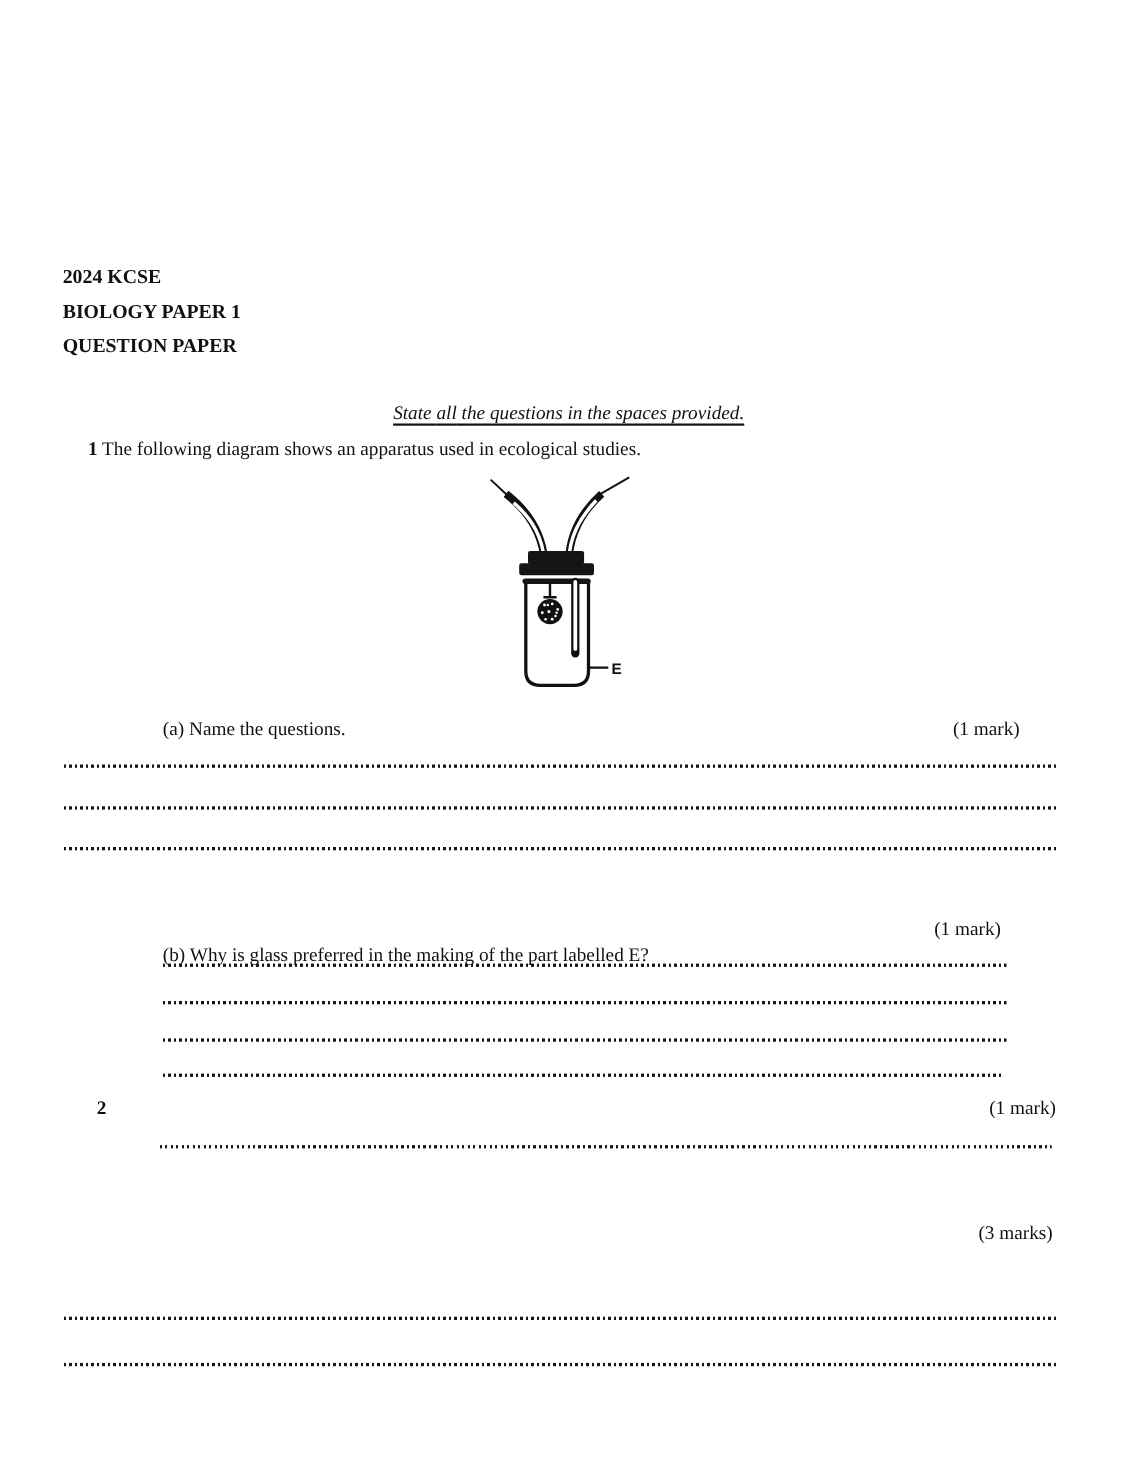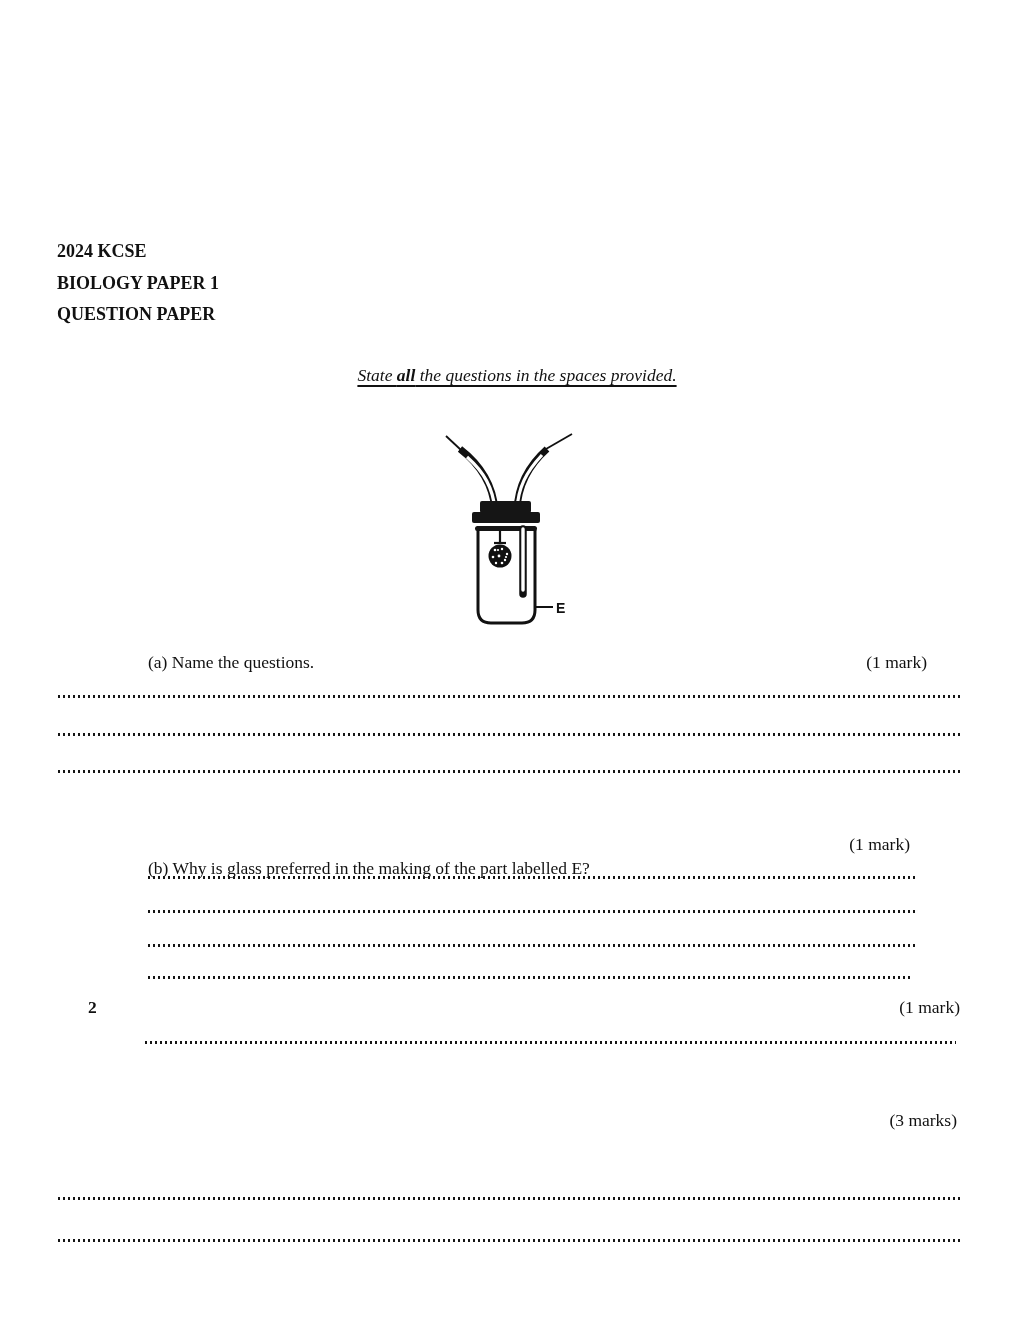--- a/index.html
+++ b/index.html
@@ -17,21 +17,21 @@
   .hdr { font-weight: bold; font-size: 18px; line-height: 31.5px; }
   .instr {
     left: 0; right: 0; text-align: center;
     font-style: italic; font-size: 17.5px;
   }
   .instr .u {
     text-decoration: underline;
     text-decoration-thickness: 1.5px;
     text-underline-offset: 4px;
   }
-  .instr b { font-weight: bold; }
+  .instr b { font-weight: normal; }
   .dots {
     position: absolute;
     height: 2.6px;
     background-image: repeating-linear-gradient(to right, #151515 0, #151515 2.2px, transparent 2.2px, transparent 5px);
   }
   .marks { position: absolute; white-space: nowrap; }
   .qnum { font-weight: bold; }
 </style>
 </head>
 <body>
@@ -41,20 +41,24 @@
   <div class="abs hdr" style="left:57px; top:236px;">
     <div>2024 KCSE</div>
     <div>BIOLOGY PAPER 1</div>
     <div>QUESTION PAPER</div>
   </div>
 
   <div class="abs instr" style="top:365px;">
     <span class="u"><span>State </span><b>all</b><span> the questions in the spaces provided.</span></span>
   </div>
 
+  <div class="abs" style="left:80px; top:398px;">
+    <span class="qnum">1</span>
+    <span>The following diagram shows an apparatus used in ecological studies.</span>
+  </div>
 
   <svg width="180" height="200" viewBox="0 0 180 200" style="position:absolute; left:425px; top:430px;">
 
     <path d="M 36 20 L 21 6" stroke="#111" stroke-width="1.8" fill="none"></path>
     <path d="M 121 19 L 147 4" stroke="#111" stroke-width="1.8" fill="none"></path>
 
     <path d="M 70 80 C 68 56 57 36 35 19" stroke="#111" stroke-width="7" fill="none"></path>
     <path d="M 70 80 C 68 58 59 42 42 27" stroke="#fff" stroke-width="3.2" fill="none"></path>
 
     <path d="M 92 80 C 93 56 103 36 122 19" stroke="#111" stroke-width="7" fill="none"></path>

